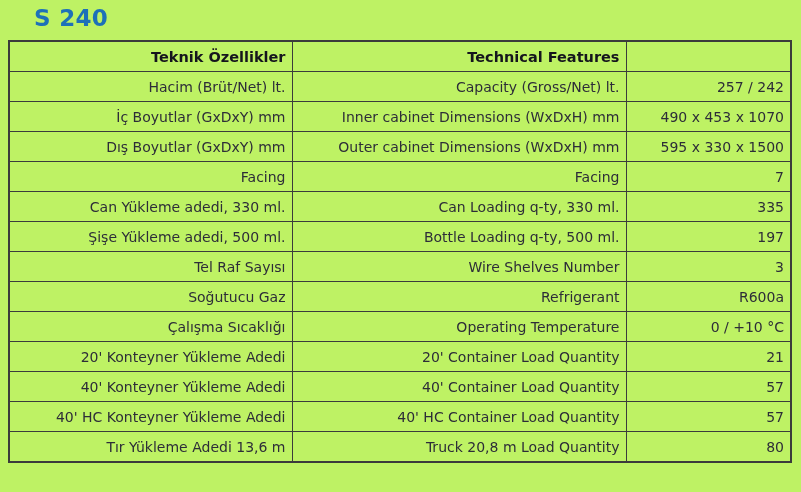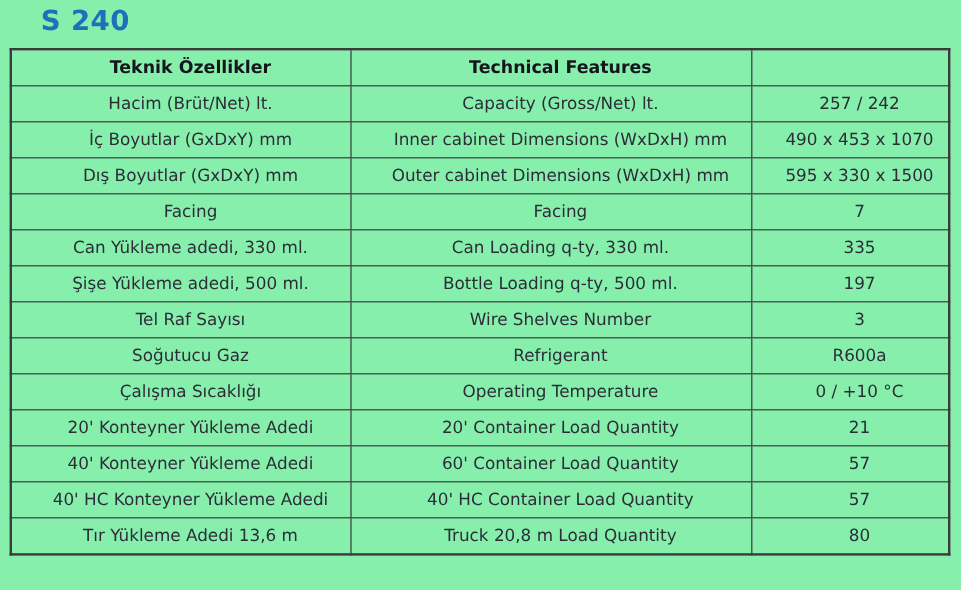--- a/index.html
+++ b/index.html
@@ -5,21 +5,21 @@
   html, body {
     margin: 0;
     padding: 0;
     background: #ffffff;
     font-family: "DejaVu Sans", "Liberation Sans", sans-serif;
   }
   .page {
     position: relative;
     width: 801px;
     height: 492px;
-    background: #86efac;
+    background: #bef264;
     overflow: hidden;
   }
   .page-title {
     position: absolute;
     left: 34px;
     top: 5px;
     font-size: 23px;
     font-weight: bold;
     color: #1d71b8;
     letter-spacing: 0.3px;
@@ -33,21 +33,21 @@
     table-layout: fixed;
     border: 2px solid #3b3b3b;
   }
   .spec-table th,
   .spec-table td {
     border: 1px solid #3b3b3b;
     height: 29px;
     padding: 0 6px 0 22px;
     font-size: 14px;
     color: #2d2d38;
-    text-align: center;
+    text-align: right;
     vertical-align: middle;
     white-space: nowrap;
     overflow: hidden;
   }
   .spec-table th {
     font-weight: bold;
     color: #15151d;
     font-size: 14.5px;
   }
   col.c1 { width: 283px; }
@@ -120,21 +120,21 @@
         <td>Operating Temperature</td>
         <td>0 / +10 °C</td>
       </tr>
       <tr>
         <td>20' Konteyner Yükleme Adedi</td>
         <td>20' Container Load Quantity</td>
         <td>21</td>
       </tr>
       <tr>
         <td>40' Konteyner Yükleme Adedi</td>
-        <td>60' Container Load Quantity</td>
+        <td>40' Container Load Quantity</td>
         <td>57</td>
       </tr>
       <tr>
         <td>40' HC Konteyner Yükleme Adedi</td>
         <td>40' HC Container Load Quantity</td>
         <td>57</td>
       </tr>
       <tr>
         <td>Tır Yükleme Adedi 13,6 m</td>
         <td>Truck 20,8 m Load Quantity</td>

